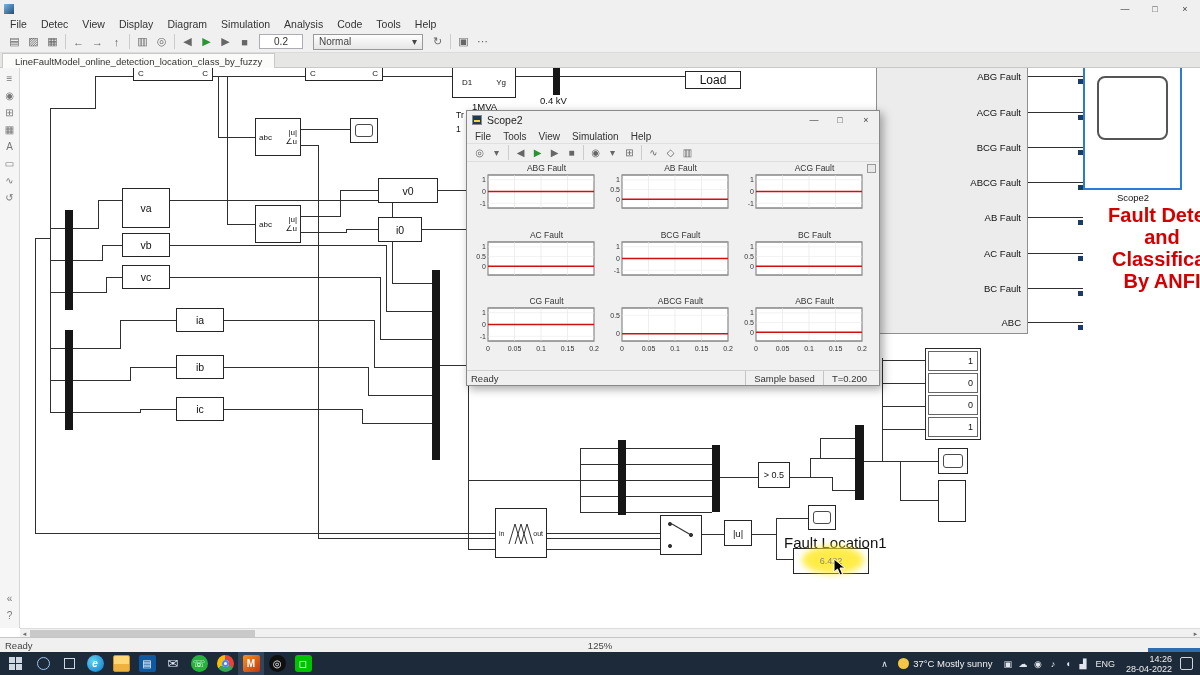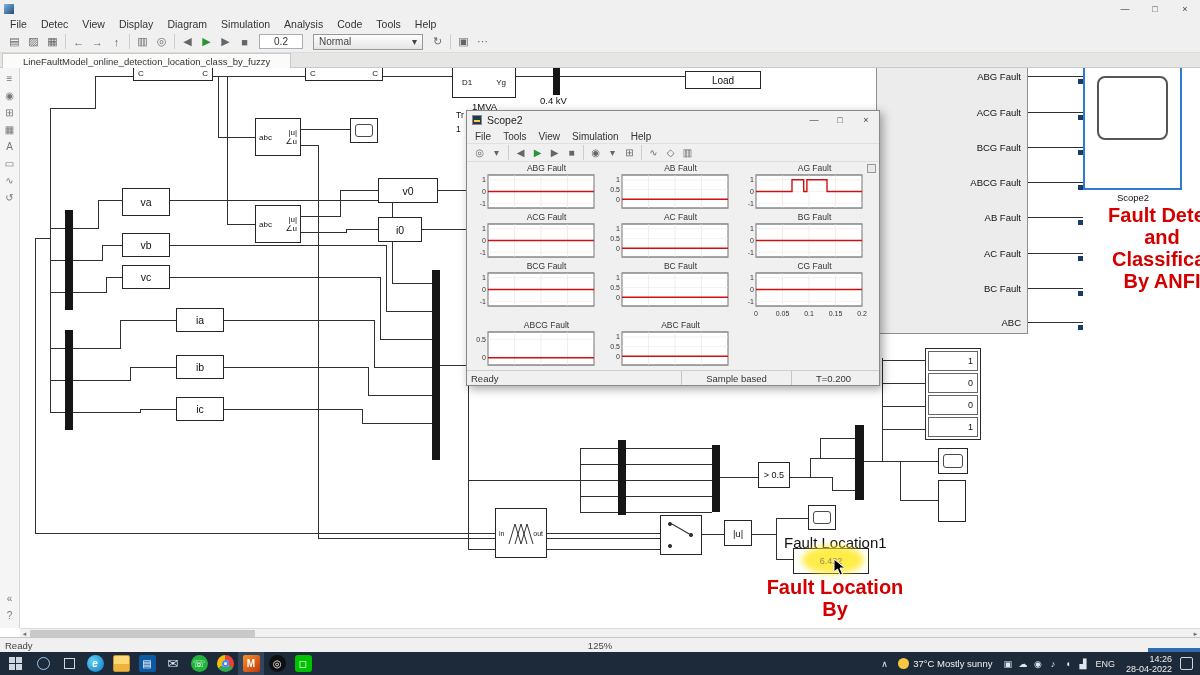--- a/index.html
+++ b/index.html
@@ -11,21 +11,21 @@
 .winbtns{margin-left:auto;display:flex;height:100%}
 .winbtn{width:30px;display:flex;align-items:center;justify-content:center;font-size:9px;color:#444}
 #menubar{position:absolute;left:0;top:17px;width:100%;height:14px;background:#f0f0f0;display:flex;align-items:center;font-size:10.5px;color:#333;padding-left:3px}
 .menu-item{padding:0 7px;height:100%;display:flex;align-items:center;white-space:nowrap}
 #toolbar{position:absolute;left:0;top:31px;width:100%;height:22px;background:#f0f0f0;border-bottom:1px solid #dcdcdc;display:flex;align-items:center;padding-left:5px}
 .tb-icon{width:19px;height:18px;display:flex;align-items:center;justify-content:center;font-size:11px;color:#666}
 .tb-sep{width:1px;height:15px;background:#ccc;margin:0 3px;display:inline-block}
 .tb-field{width:44px;height:15px;border:1px solid #abadb3;background:#fff;font-size:10px;text-align:center;color:#333;margin:0 5px;font-family:"Liberation Sans",sans-serif}
 .tb-select{width:110px;height:16px;border:1px solid #999;background:linear-gradient(#fefefe,#e6e6e6);font-size:10px;color:#444;display:flex;align-items:center;justify-content:space-between;padding:0 5px;margin:0 5px}
 #tabbar{position:absolute;left:0;top:53px;width:100%;height:15px;background:#e6e6e4;border-bottom:1px solid #c9c9c9}
-#tab{position:absolute;left:2px;top:0;height:15px;background:#fbfbfa;border:1px solid #c9c9c9;border-bottom:none;display:flex;align-items:center;padding:0 20px;font-size:9.5px;color:#333;white-space:nowrap}
+#tab{position:absolute;left:2px;top:0;height:15px;background:#fbfbfa;border:1px solid #c9c9c9;border-bottom:none;display:flex;align-items:center;padding:0 12px;font-size:9.5px;color:#333;white-space:nowrap}
 #palette{position:absolute;left:0;top:68px;width:20px;height:560px;background:#f5f5f5;border-right:1px solid #d5d5d5;display:flex;flex-direction:column;align-items:center;padding-top:2px}
 .pal-ico{width:16px;height:17px;display:flex;align-items:center;justify-content:center;font-size:10px;color:#777}
 .pal-bottom{margin-top:auto;margin-bottom:4px;display:flex;flex-direction:column;align-items:center}
 
 #canvas{position:absolute;left:20px;top:68px;width:1180px;height:560px;background:#fff;overflow:hidden}
 .blk{position:absolute;border:1px solid #262626;background:#fff;display:flex;align-items:center;justify-content:center;font-size:10.5px;color:#111}
 .mux{position:absolute;background:#161616}
 .lbl{position:absolute;font-size:9.5px;color:#111;white-space:nowrap}
 .screen{border:1.5px solid #4a4a4a;border-radius:3px;width:68%;height:60%;background:#fff}
 .abc{justify-content:space-between;padding:0 3px;font-size:8px}
@@ -49,21 +49,21 @@
 .sw-title .winbtn{width:26px;height:100%}
 .sw-menu{height:15px;display:flex;align-items:center;font-size:10px;color:#333;border-bottom:1px solid #e0e0e0;padding-left:2px}
 .sw-menu .menu-item{padding:0 6px}
 .sw-toolbar{height:18px;display:flex;align-items:center;padding-left:4px;border-bottom:1px solid #ddd}
 .sw-toolbar .tb-icon{width:17px;height:16px;font-size:10px}
 #scope-charts{position:absolute;left:4px;top:52px;width:406px;height:210px;background:#f0f0f0;display:grid;grid-template-columns:repeat(3,134px)}
 .sub{position:relative}
 .sub-t{font-size:8.5px;color:#333;text-align:center;padding-left:17px;height:11px;line-height:11px}
 .corner-btn{position:absolute;right:3px;top:53px;width:9px;height:9px;border:1px solid #999;background:#e8e8e8}
 .sw-status{position:absolute;left:0;bottom:0;width:100%;height:15px;background:#f0f0f0;border-top:1px solid #cfcfcf;display:flex;align-items:center;font-size:9.5px;color:#333;padding:0 4px}
-.st-item{border-left:1px solid #c5c5c5;padding:0 24px;height:100%;display:flex;align-items:center}
+.st-item{border-left:1px solid #c5c5c5;padding:0 8px;height:100%;display:flex;align-items:center}
 .sw-status .sp{flex:1}
 
 #hscroll{position:absolute;left:20px;top:628px;width:1180px;height:9px;background:#f1f1f1;border-top:1px solid #dcdcdc}
 #hthumb{position:absolute;left:10px;top:1px;width:225px;height:7px;background:#c9c9c9}
 .scroll-arrow{position:absolute;top:0;width:9px;height:9px;color:#707070;font-size:6px;display:flex;align-items:center;justify-content:center}
 #statusbar{position:absolute;left:0;top:637px;width:100%;height:15px;background:#f0f0f0;border-top:1px solid #c6c6c6;font-size:9.5px;color:#444}
 #sb-ready{position:absolute;left:5px;top:2px}
 #sb-zoom{position:absolute;left:50%;top:2px;transform:translateX(-50%)}
 #sb-solver{position:absolute;right:0;top:10px;height:100%;padding:2px 9px;color:#fff}
 #taskbar{position:absolute;left:0;top:652px;width:100%;height:23px;background:#1d2a3a;display:flex;align-items:center;color:#e8e8e8}
@@ -261,21 +261,21 @@
     <span>C</span>
     <span>C</span>
   </div>
   <div class="blk" style="left:432px;top:-2px;width:64px;height:32px;gap:24px;font-size:8px">
     <span>D1</span>
     <span>Yg</span>
   </div>
   <div class="mux" style="left:533px;top:0;width:7px;height:27px"></div>
   <div class="lbl" style="left:520px;top:27px">0.4 kV</div>
   <div class="lbl" style="left:452px;top:33px">1MVA</div>
-  <div class="blk" style="left:665px;top:3px;width:76px;height:18px;font-size:10px">
+  <div class="blk" style="left:665px;top:3px;width:56px;height:18px;font-size:12px">
     <span>Load</span>
   </div>
   <div class="lbl" style="left:436px;top:42px;font-size:8.5px">Tr</div>
   <div class="lbl" style="left:436px;top:56px;font-size:8.5px">1</div>
 
   <div class="blk abc" style="left:235px;top:50px;width:46px;height:38px">
     <span>abc</span>
     <span class="abc-r">
         <span>|u|</span>
         <span>∠u</span>
@@ -285,21 +285,21 @@
     <span>abc</span>
     <span class="abc-r">
         <span>|u|</span>
         <span>∠u</span>
       </span>
   </div>
   <div class="blk" style="left:330px;top:50px;width:28px;height:25px">
       <span class="screen"></span>
     </div>
 
-  <div class="blk" style="left:102px;top:120px;width:48px;height:28px">
+  <div class="blk" style="left:102px;top:120px;width:48px;height:40px">
       <span>va</span>
     </div>
   <div class="blk" style="left:102px;top:165px;width:48px;height:24px">
       <span>vb</span>
     </div>
   <div class="blk" style="left:102px;top:197px;width:48px;height:24px">
       <span>vc</span>
     </div>
   <div class="blk" style="left:358px;top:110px;width:60px;height:25px">
       <span>v0</span>
@@ -376,24 +376,20 @@
   <div class="scope2blk">
     <span class="screen2"></span>
   </div>
   <div class="lbl" style="left:1080px;top:124px;width:66px;text-align:center">Scope2</div>
 
   <div class="ann" style="left: 1062px; top: 136px; width: 160px; color: rgb(212, 0, 0);" id="ann-right">
       <div>Fault Detec</div>
       <div>and</div>
       <div>Classificat</div>
       <div>By ANFI</div>
-    </div>
-  <div class="ann" style="left: 715px; top: 508px; width: 200px; color: rgb(212, 0, 0);" id="ann-bottom">
-      <div>Fault Location</div>
-      <div>By</div>
     </div>
 
   <svg width="14" height="18" style="position:absolute;left:813px;top:490px;z-index:9">
     <polygon points="1,1 1,14 4.5,11 7,17 9.5,16 7,10 12,10" fill="#000" stroke="#fff" stroke-width="1"></polygon>
   </svg>
 <div class="tick" style="top: 11px;"></div>
     <div class="tick" style="top: 47px;"></div>
     <div class="tick" style="top: 82px;"></div>
     <div class="tick" style="top: 117px;"></div>
     <div class="tick" style="top: 152px;"></div>
@@ -460,35 +456,20 @@
           <line x1="96.5" y1="1" x2="96.5" y2="34" stroke="#e3e3e3" stroke-width="0.6"></line>
           <line x1="123.0" y1="1" x2="123.0" y2="34" stroke="#e3e3e3" stroke-width="0.6"></line>
           <line x1="17" y1="5.9" x2="123" y2="5.9" stroke="#e9e9e9" stroke-width="0.6"></line>
           <text x="15" y="8.4" font-size="7" text-anchor="end" fill="#333" font-family="Liberation Sans, sans-serif">1</text>
           <line x1="17" y1="15.6" x2="123" y2="15.6" stroke="#e9e9e9" stroke-width="0.6"></line>
           <text x="15" y="18.1" font-size="7" text-anchor="end" fill="#333" font-family="Liberation Sans, sans-serif">0.5</text>
           <line x1="17" y1="25.3" x2="123" y2="25.3" stroke="#e9e9e9" stroke-width="0.6"></line>
           <text x="15" y="27.8" font-size="7" text-anchor="end" fill="#333" font-family="Liberation Sans, sans-serif">0</text>
           <polyline points="17.0,25.3 123.0,25.3" fill="none" stroke="#d01010" stroke-width="1.4"></polyline>
         </svg></div>
-      <div class="sub"><div class="sub-t">AG Fault</div><svg width="129" height="36">
-          <rect x="17" y="1" width="106" height="33" fill="#fff" stroke="#4d4d4d" stroke-width="1"></rect>
-          <line x1="17.0" y1="1" x2="17.0" y2="34" stroke="#e3e3e3" stroke-width="0.6"></line>
-          <line x1="43.5" y1="1" x2="43.5" y2="34" stroke="#e3e3e3" stroke-width="0.6"></line>
-          <line x1="70.0" y1="1" x2="70.0" y2="34" stroke="#e3e3e3" stroke-width="0.6"></line>
-          <line x1="96.5" y1="1" x2="96.5" y2="34" stroke="#e3e3e3" stroke-width="0.6"></line>
-          <line x1="123.0" y1="1" x2="123.0" y2="34" stroke="#e3e3e3" stroke-width="0.6"></line>
-          <line x1="17" y1="5.7" x2="123" y2="5.7" stroke="#e9e9e9" stroke-width="0.6"></line>
-          <text x="15" y="8.2" font-size="7" text-anchor="end" fill="#333" font-family="Liberation Sans, sans-serif">1</text>
-          <line x1="17" y1="17.5" x2="123" y2="17.5" stroke="#e9e9e9" stroke-width="0.6"></line>
-          <text x="15" y="20.0" font-size="7" text-anchor="end" fill="#333" font-family="Liberation Sans, sans-serif">0</text>
-          <line x1="17" y1="29.3" x2="123" y2="29.3" stroke="#e9e9e9" stroke-width="0.6"></line>
-          <text x="15" y="31.8" font-size="7" text-anchor="end" fill="#333" font-family="Liberation Sans, sans-serif">-1</text>
-          <polyline points="17.0,17.5 53.0,17.5 53.0,5.7 64.7,5.7 64.7,17.5 67.9,17.5 67.9,5.7 88.0,5.7 88.0,17.5 123.0,17.5" fill="none" stroke="#d01010" stroke-width="1.4"></polyline>
-        </svg></div>
       <div class="sub"><div class="sub-t">ACG Fault</div><svg width="129" height="36">
           <rect x="17" y="1" width="106" height="33" fill="#fff" stroke="#4d4d4d" stroke-width="1"></rect>
           <line x1="17.0" y1="1" x2="17.0" y2="34" stroke="#e3e3e3" stroke-width="0.6"></line>
           <line x1="43.5" y1="1" x2="43.5" y2="34" stroke="#e3e3e3" stroke-width="0.6"></line>
           <line x1="70.0" y1="1" x2="70.0" y2="34" stroke="#e3e3e3" stroke-width="0.6"></line>
           <line x1="96.5" y1="1" x2="96.5" y2="34" stroke="#e3e3e3" stroke-width="0.6"></line>
           <line x1="123.0" y1="1" x2="123.0" y2="34" stroke="#e3e3e3" stroke-width="0.6"></line>
           <line x1="17" y1="5.7" x2="123" y2="5.7" stroke="#e9e9e9" stroke-width="0.6"></line>
           <text x="15" y="8.2" font-size="7" text-anchor="end" fill="#333" font-family="Liberation Sans, sans-serif">1</text>
           <line x1="17" y1="17.5" x2="123" y2="17.5" stroke="#e9e9e9" stroke-width="0.6"></line>
@@ -504,35 +485,20 @@
           <line x1="70.0" y1="1" x2="70.0" y2="34" stroke="#e3e3e3" stroke-width="0.6"></line>
           <line x1="96.5" y1="1" x2="96.5" y2="34" stroke="#e3e3e3" stroke-width="0.6"></line>
           <line x1="123.0" y1="1" x2="123.0" y2="34" stroke="#e3e3e3" stroke-width="0.6"></line>
           <line x1="17" y1="5.9" x2="123" y2="5.9" stroke="#e9e9e9" stroke-width="0.6"></line>
           <text x="15" y="8.4" font-size="7" text-anchor="end" fill="#333" font-family="Liberation Sans, sans-serif">1</text>
           <line x1="17" y1="15.6" x2="123" y2="15.6" stroke="#e9e9e9" stroke-width="0.6"></line>
           <text x="15" y="18.1" font-size="7" text-anchor="end" fill="#333" font-family="Liberation Sans, sans-serif">0.5</text>
           <line x1="17" y1="25.3" x2="123" y2="25.3" stroke="#e9e9e9" stroke-width="0.6"></line>
           <text x="15" y="27.8" font-size="7" text-anchor="end" fill="#333" font-family="Liberation Sans, sans-serif">0</text>
           <polyline points="17.0,25.3 123.0,25.3" fill="none" stroke="#d01010" stroke-width="1.4"></polyline>
-        </svg></div>
-      <div class="sub"><div class="sub-t">BG Fault</div><svg width="129" height="36">
-          <rect x="17" y="1" width="106" height="33" fill="#fff" stroke="#4d4d4d" stroke-width="1"></rect>
-          <line x1="17.0" y1="1" x2="17.0" y2="34" stroke="#e3e3e3" stroke-width="0.6"></line>
-          <line x1="43.5" y1="1" x2="43.5" y2="34" stroke="#e3e3e3" stroke-width="0.6"></line>
-          <line x1="70.0" y1="1" x2="70.0" y2="34" stroke="#e3e3e3" stroke-width="0.6"></line>
-          <line x1="96.5" y1="1" x2="96.5" y2="34" stroke="#e3e3e3" stroke-width="0.6"></line>
-          <line x1="123.0" y1="1" x2="123.0" y2="34" stroke="#e3e3e3" stroke-width="0.6"></line>
-          <line x1="17" y1="5.7" x2="123" y2="5.7" stroke="#e9e9e9" stroke-width="0.6"></line>
-          <text x="15" y="8.2" font-size="7" text-anchor="end" fill="#333" font-family="Liberation Sans, sans-serif">1</text>
-          <line x1="17" y1="17.5" x2="123" y2="17.5" stroke="#e9e9e9" stroke-width="0.6"></line>
-          <text x="15" y="20.0" font-size="7" text-anchor="end" fill="#333" font-family="Liberation Sans, sans-serif">0</text>
-          <line x1="17" y1="29.3" x2="123" y2="29.3" stroke="#e9e9e9" stroke-width="0.6"></line>
-          <text x="15" y="31.8" font-size="7" text-anchor="end" fill="#333" font-family="Liberation Sans, sans-serif">-1</text>
-          <polyline points="17.0,17.5 123.0,17.5" fill="none" stroke="#d01010" stroke-width="1.4"></polyline>
         </svg></div>
       <div class="sub"><div class="sub-t">BCG Fault</div><svg width="129" height="36">
           <rect x="17" y="1" width="106" height="33" fill="#fff" stroke="#4d4d4d" stroke-width="1"></rect>
           <line x1="17.0" y1="1" x2="17.0" y2="34" stroke="#e3e3e3" stroke-width="0.6"></line>
           <line x1="43.5" y1="1" x2="43.5" y2="34" stroke="#e3e3e3" stroke-width="0.6"></line>
           <line x1="70.0" y1="1" x2="70.0" y2="34" stroke="#e3e3e3" stroke-width="0.6"></line>
           <line x1="96.5" y1="1" x2="96.5" y2="34" stroke="#e3e3e3" stroke-width="0.6"></line>
           <line x1="123.0" y1="1" x2="123.0" y2="34" stroke="#e3e3e3" stroke-width="0.6"></line>
           <line x1="17" y1="5.7" x2="123" y2="5.7" stroke="#e9e9e9" stroke-width="0.6"></line>
           <text x="15" y="8.2" font-size="7" text-anchor="end" fill="#333" font-family="Liberation Sans, sans-serif">1</text>

